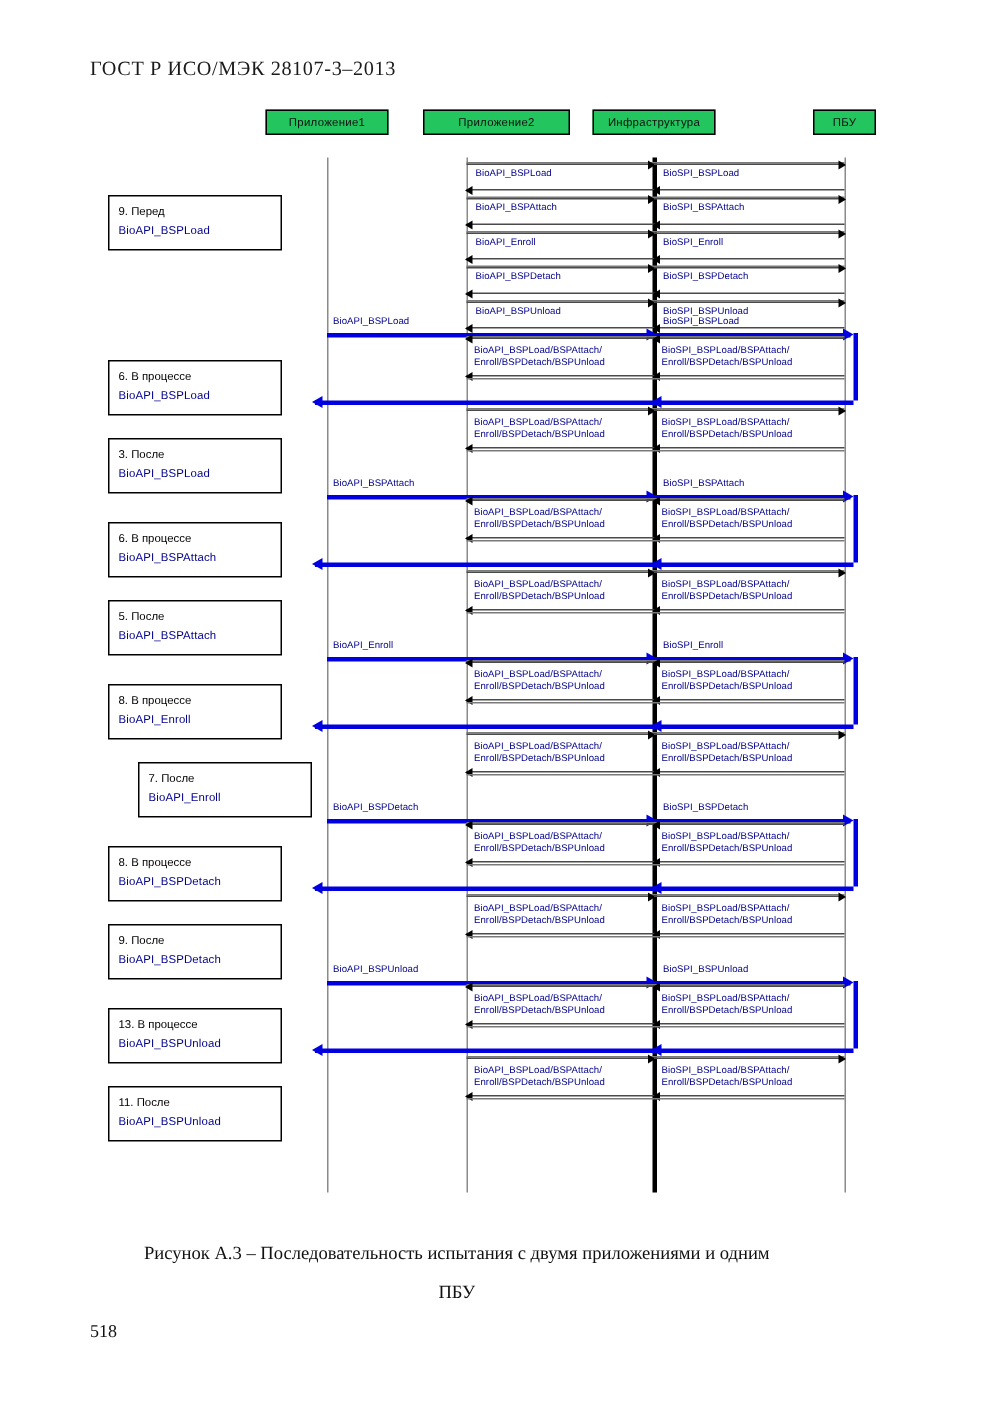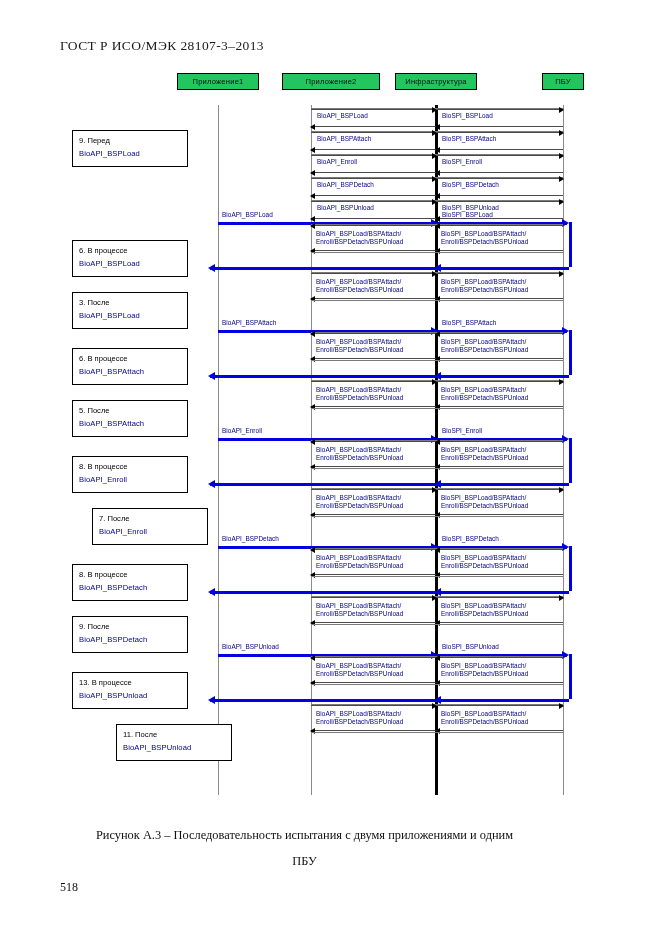--- a/index.html
+++ b/index.html
@@ -291,21 +291,21 @@
       <span class="api">BioAPI_BSPDetach</span>
     </div>
     <div class="state-box" style="left: 72px; top: 546px;">
       <span class="num">9. После</span>
       <span class="api">BioAPI_BSPDetach</span>
     </div>
     <div class="state-box" style="left: 72px; top: 602px;">
       <span class="num">13. В процессе</span>
       <span class="api">BioAPI_BSPUnload</span>
     </div>
-    <div class="state-box" style="left: 72px; top: 654px; margin-left: 44px;">
+    <div class="state-box" style="left: 72px; top: 654px;">
       <span class="num">11. После</span>
       <span class="api">BioAPI_BSPUnload</span>
     </div>
   </div>
 
 <div id="caption">
   <span>Рисунок А.3 – Последовательность испытания с двумя приложениями и одним</span>
   <span class="l2">ПБУ</span>
 </div>
 

